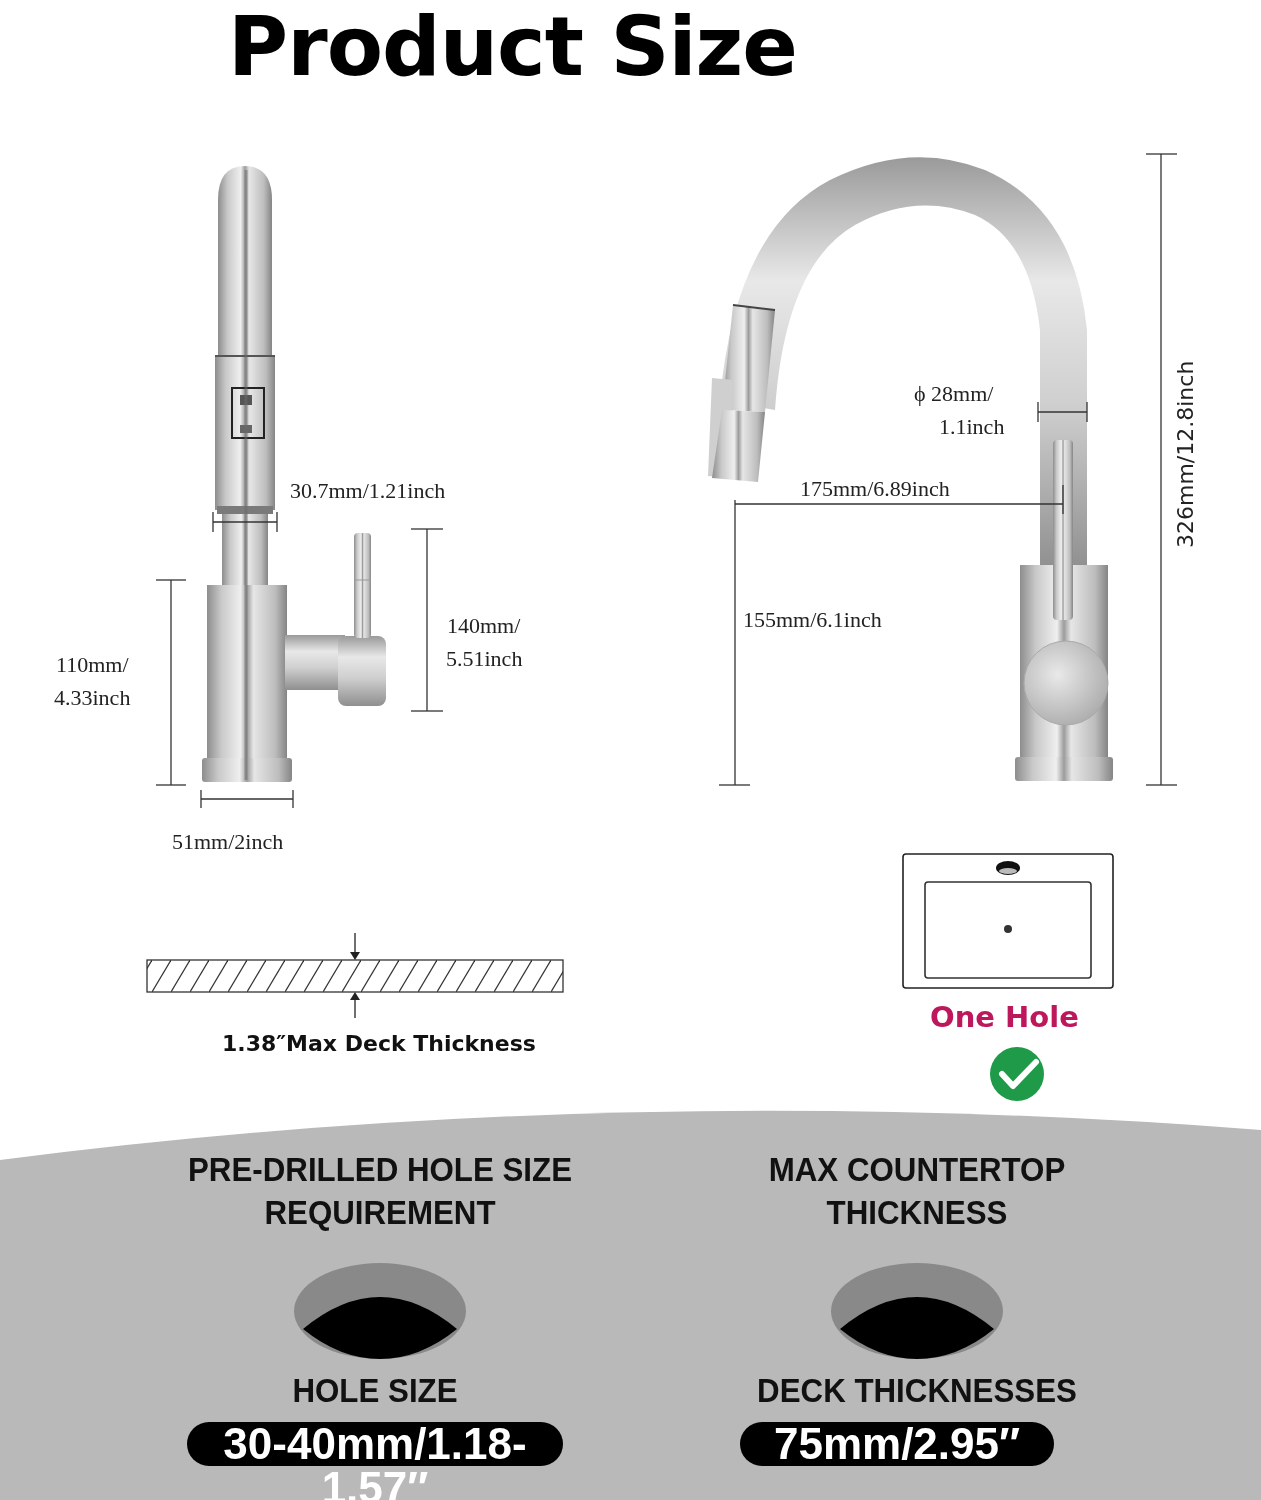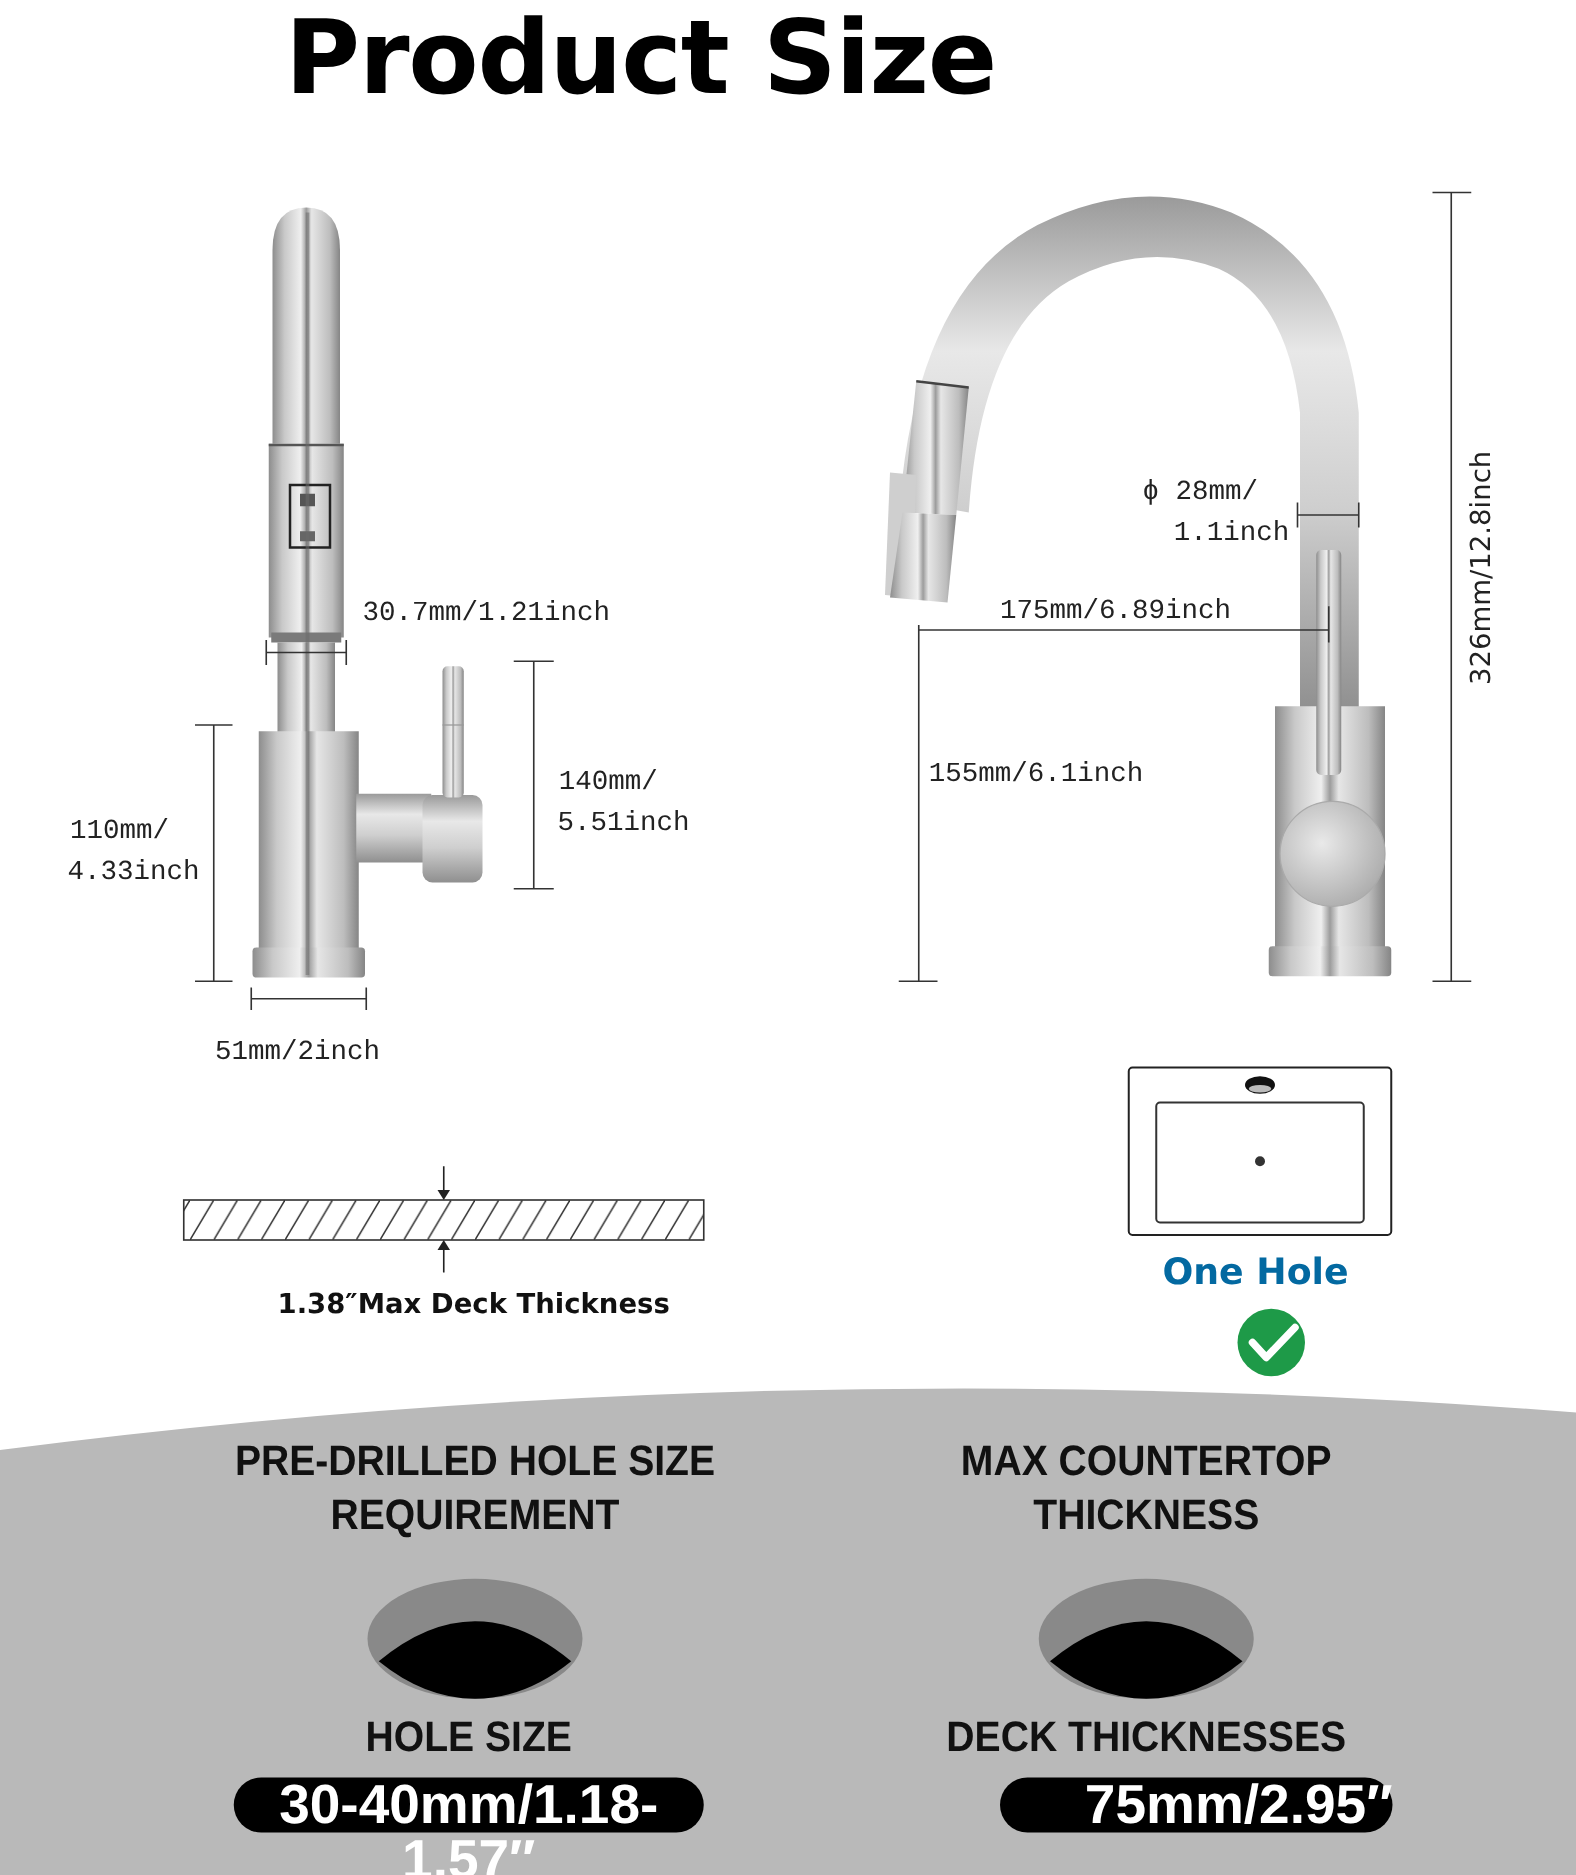--- a/index.html
+++ b/index.html
@@ -1,23 +1,23 @@
 <!DOCTYPE html>
 <html><head>
 <meta charset="utf-8">
 <style>
   html, body { margin: 0; padding: 0; background: #ffffff; }
   body { width: 1261px; height: 1500px; position: relative; overflow: hidden; font-family: "DejaVu Sans", sans-serif; color: #111; }
   .abs { position: absolute; }
   .title { left: 0; width: 1025px; top: 2px; text-align: center; font-family: "DejaVu Sans", sans-serif; font-weight: bold; font-size: 82px; letter-spacing: -1px; line-height: 90px; color: #000; }
-  .dim { font-family: Liberation Mono, monospace; font-size: 22px; color: #222; line-height: 33px; white-space: nowrap; }
+  .dim { font-family: Liberation Serif, serif; font-size: 22px; color: #222; line-height: 33px; white-space: nowrap; }
   .dim-v { font-family: "DejaVu Sans", sans-serif; font-size: 22px; color: #222; white-space: nowrap; transform: rotate(-90deg); transform-origin: left top; }
   svg.full { position: absolute; left: 0; top: 0; }
   .caption { font-family: "DejaVu Sans", sans-serif; font-weight: bold; font-size: 22px; color: #111; white-space: nowrap; }
-  .onehole { font-family: "DejaVu Sans", sans-serif; font-weight: bold; font-size: 29px; color: #0369a1; white-space: nowrap; }
+  .onehole { font-family: "DejaVu Sans", sans-serif; font-weight: bold; font-size: 29px; color: #be185d; white-space: nowrap; }
   .sec-head { font-family: "Liberation Sans", sans-serif; font-weight: bold; font-size: 34px; color: #111; text-align: center; line-height: 43px; transform: scaleX(0.92); }
   .sec-sub { font-family: "Liberation Sans", sans-serif; font-weight: bold; font-size: 34px; color: #111; text-align: center; transform: scaleX(0.92); }
   .pill { background: #000; color: #fff; border-radius: 22px; text-align: center; font-family: "Liberation Sans", sans-serif; font-weight: bold; font-size: 44px; line-height: 44px; height: 44px; }
 </style>
 </head>
 <body>
 
 <div class="abs title">Product Size</div>
 
 <svg class="full" width="1261" height="1500" viewBox="0 0 1261 1500">
@@ -178,13 +178,13 @@
   <div>REQUIREMENT</div>
 </div>
 <div class="abs sec-sub" style="left:175px; width:400px; top:1371px;">HOLE SIZE</div>
 <div class="abs pill" style="left:187px; width:376px; top:1422px;">30-40mm/1.18-1.57″</div>
 
 <div class="abs sec-head" style="left:667px; width:500px; top:1148px;">
   <div>MAX COUNTERTOP</div>
   <div>THICKNESS</div>
 </div>
 <div class="abs sec-sub" style="left:667px; width:500px; top:1371px;">DECK THICKNESSES</div>
-<div class="abs pill" style="left:800px; width:314px; top:1422px;text-align:right;">75mm/2.95″</div>
+<div class="abs pill" style="left:740px; width:314px; top:1422px;">75mm/2.95″</div>
 
 </body></html>

